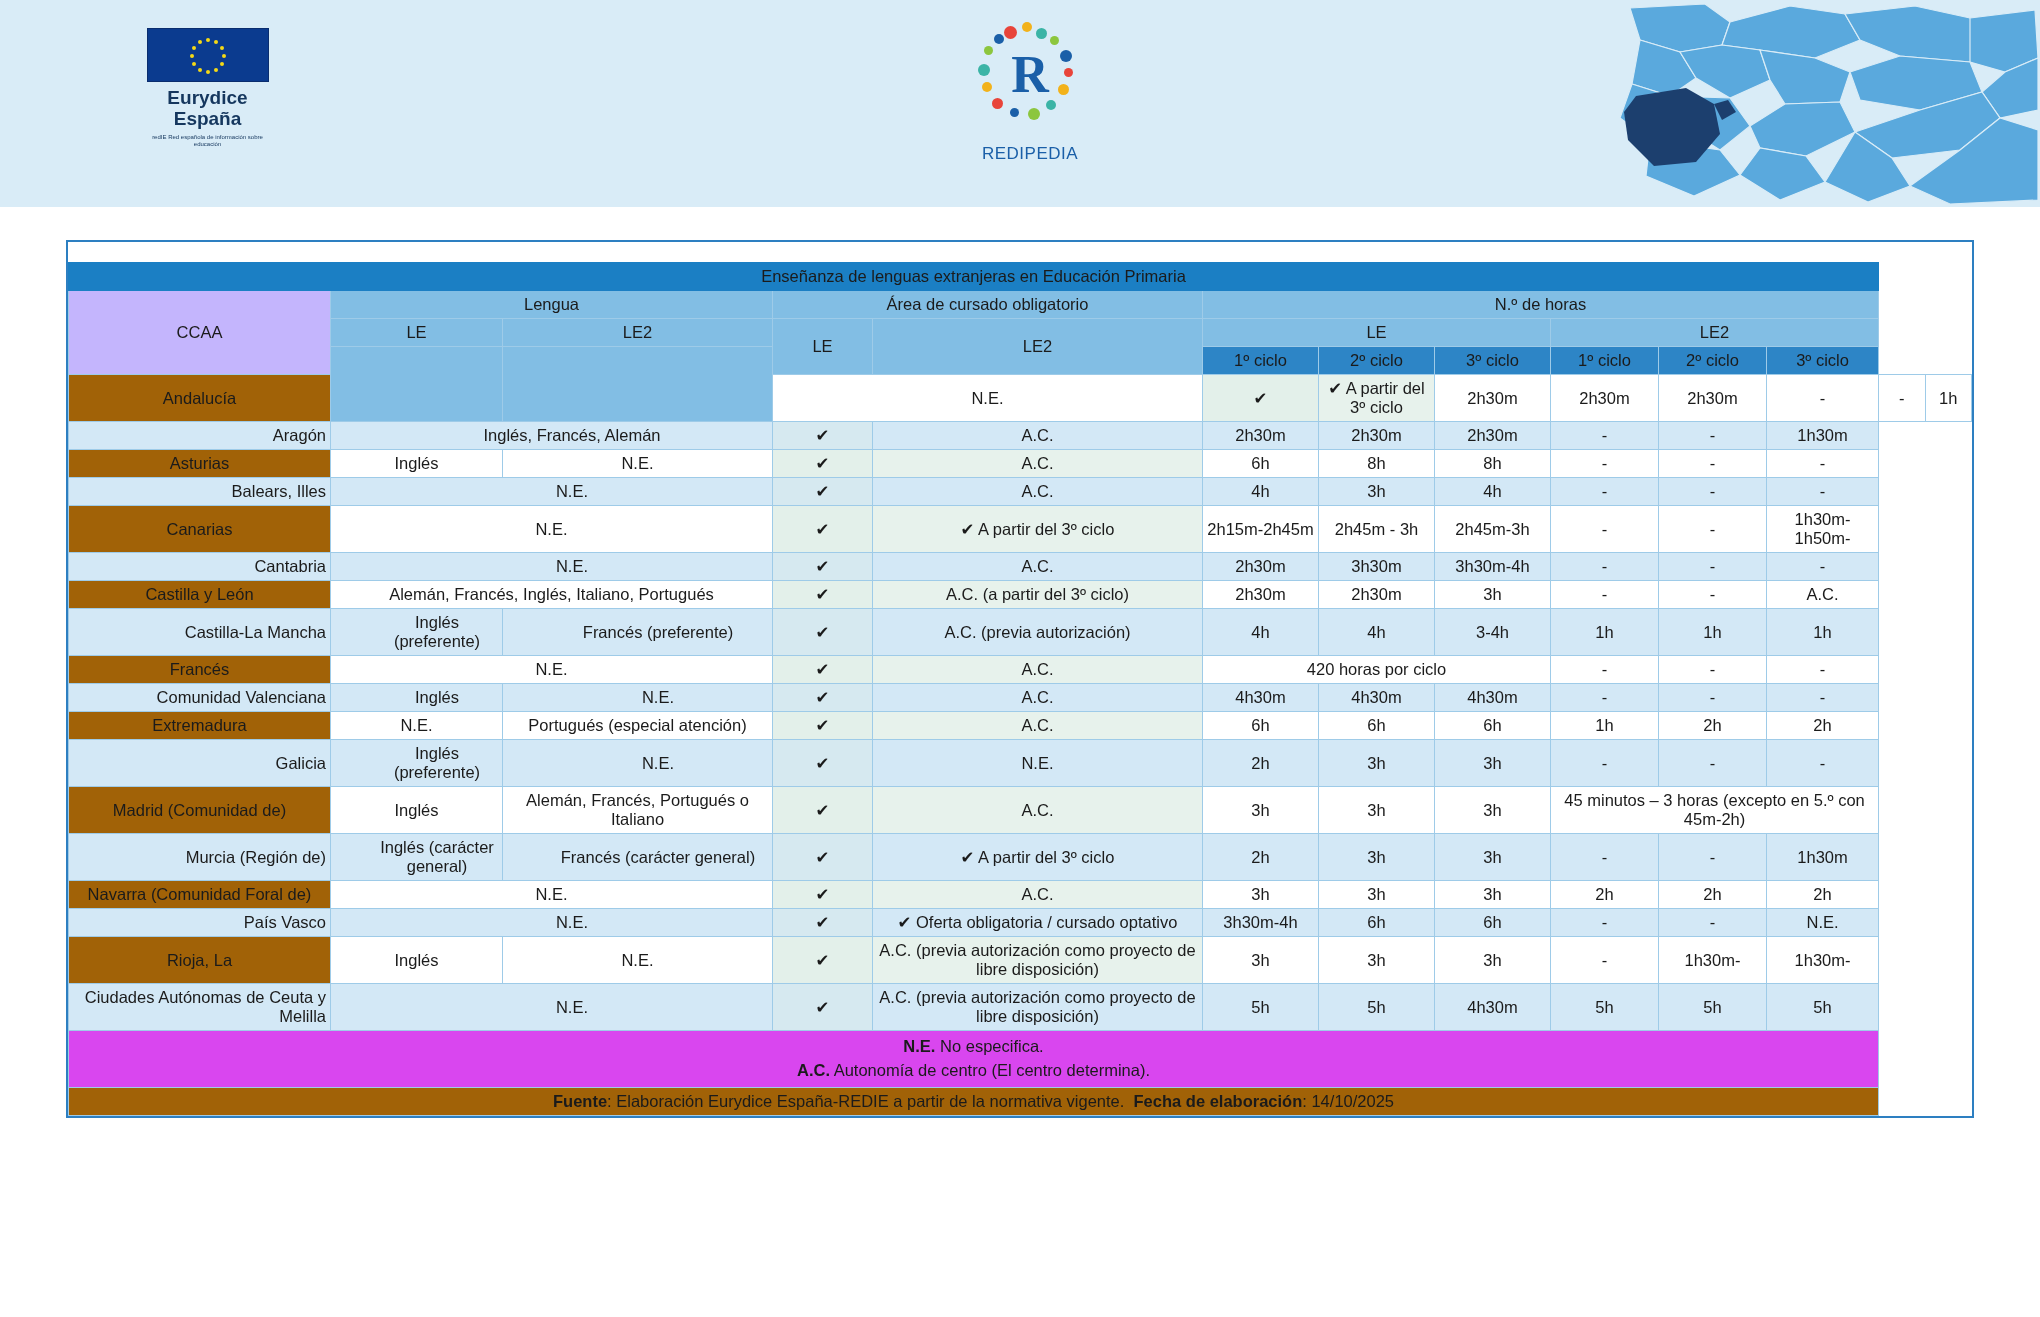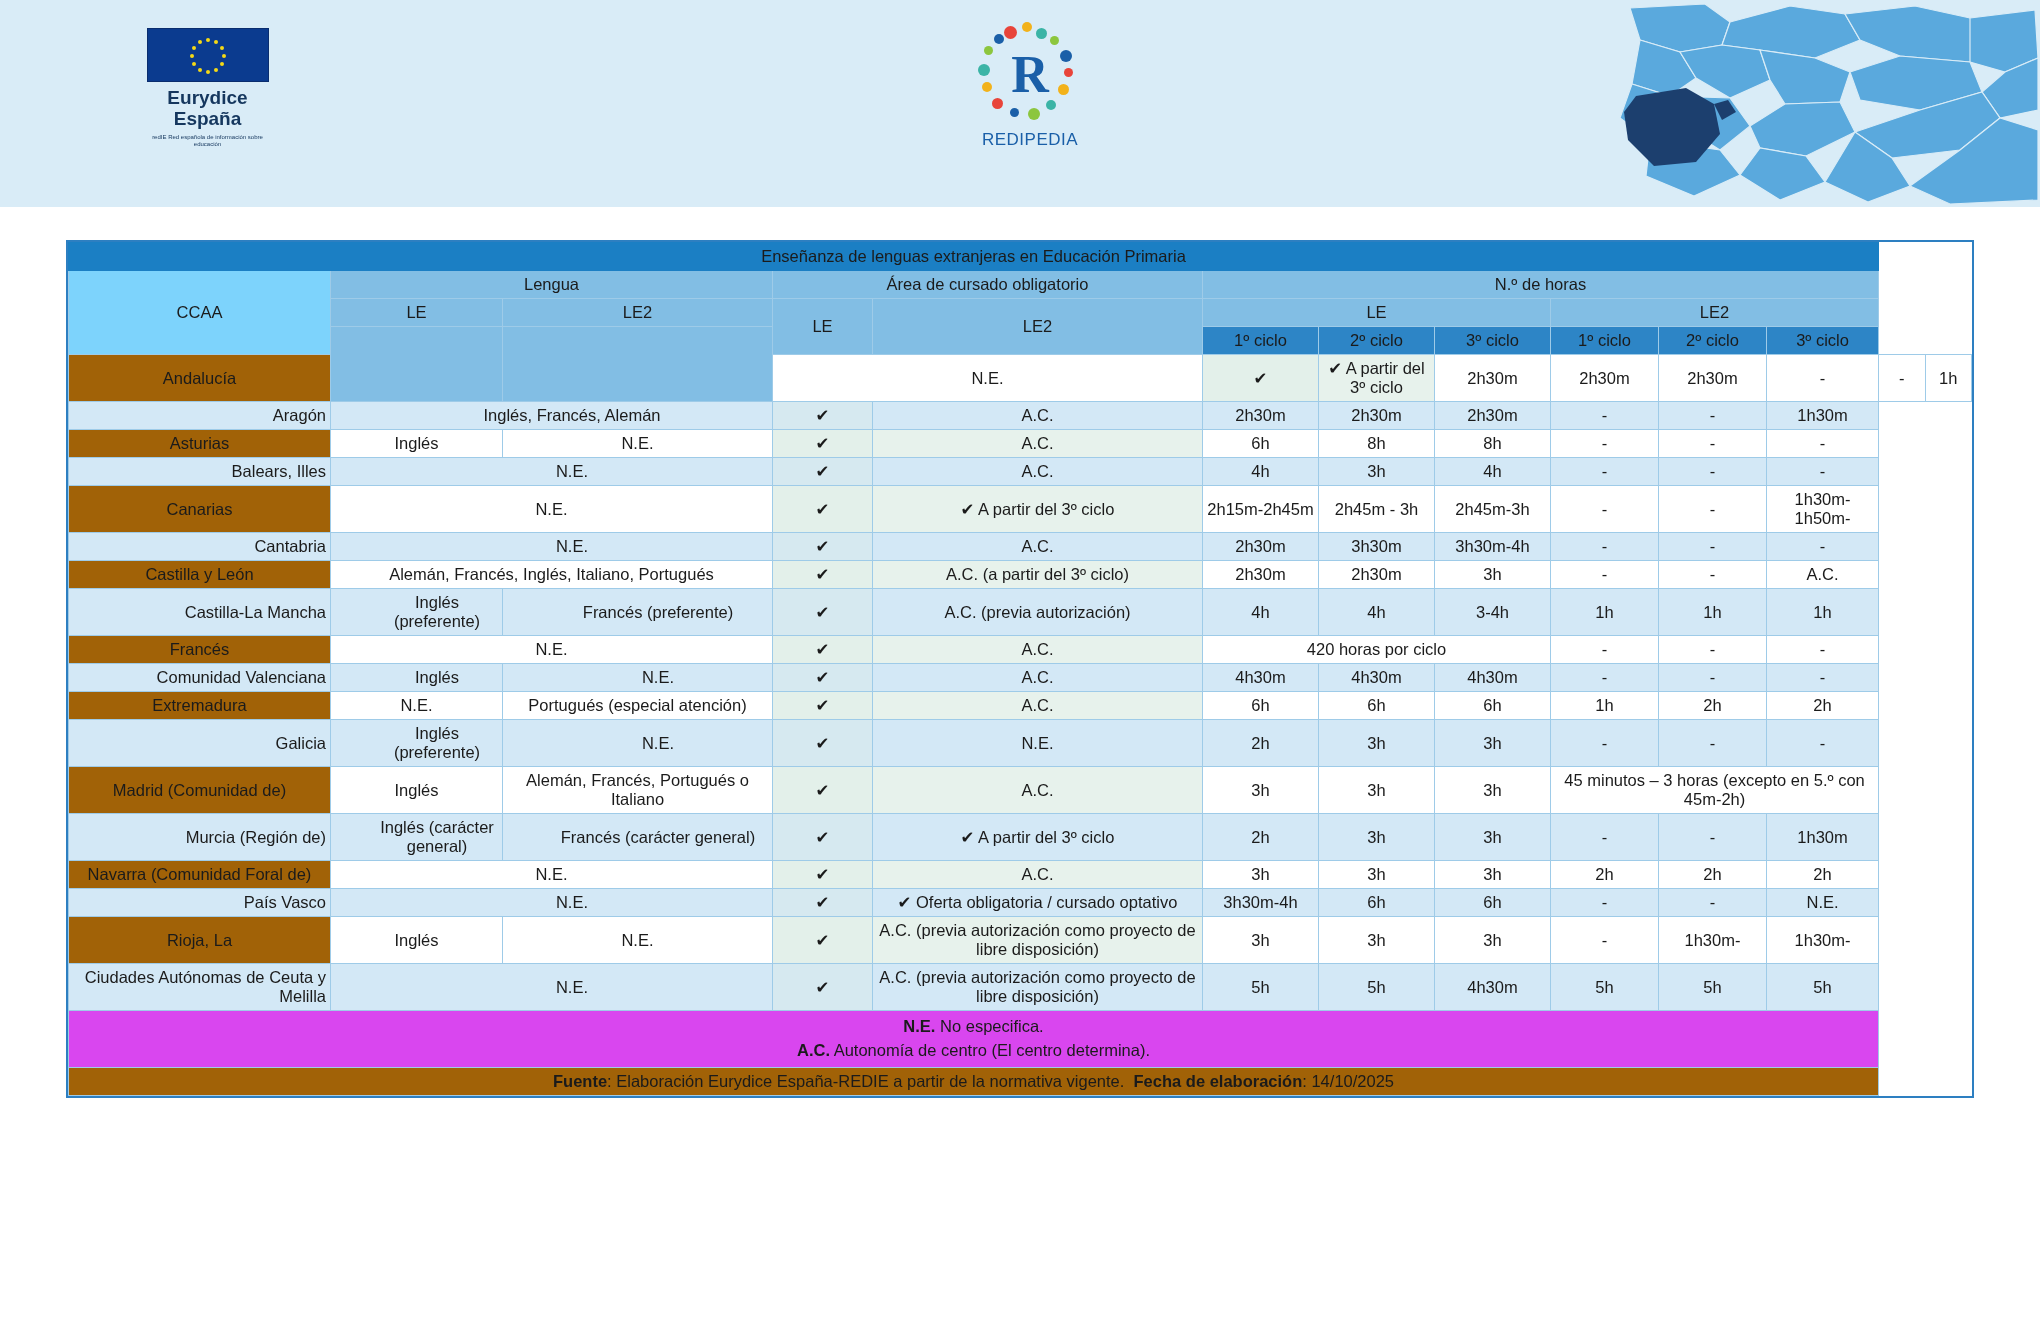--- a/index.html
+++ b/index.html
@@ -95,37 +95,38 @@
     font-family: "Liberation Serif", serif;
   }
   .redipedia-mark .dot {
     position: absolute;
     border-radius: 50%;
   }
   .redipedia-label {
     font-size: 17px;
     color: #1a5fa8;
     letter-spacing: 0.5px;
-    margin-top: 2px;
+    margin-top: 16px;
   }
 
   
   .sheet {
     position: absolute;
     left: 66px;
     top: 240px;
     width: 1908px;
     border: 2px solid #2d7fc1;
     background: #ffffff;
     box-sizing: border-box;
   }
   table.main {
     border-collapse: collapse;
     width: 100%;
     table-layout: fixed;
+    margin-top: 20px;
   }
   table.main td, table.main th {
     border: 1px solid #9ecbe8;
     font-size: 16.5px;
     color: #1b1b1b;
     text-align: center;
     vertical-align: middle;
     padding: 4px 4px;
     font-weight: normal;
   }
@@ -137,21 +138,21 @@
     padding: 14px 0;
     border: 1px solid #1b7fc4 !important;
   }
   .hdr1 {
     background: #82bee4;
     color: #ffffff;
     font-size: 22px;
     padding: 14px 0;
   }
   .hdr-ccaa {
-    background: #7dd3fc;
+    background: #c4b5fd;
     color: #ffffff;
     font-size: 22px;
   }
   .hdr2 {
     background: #82bee4;
     color: #ffffff;
     font-size: 20px;
     padding: 9px 0;
   }
   .hdr3 {

